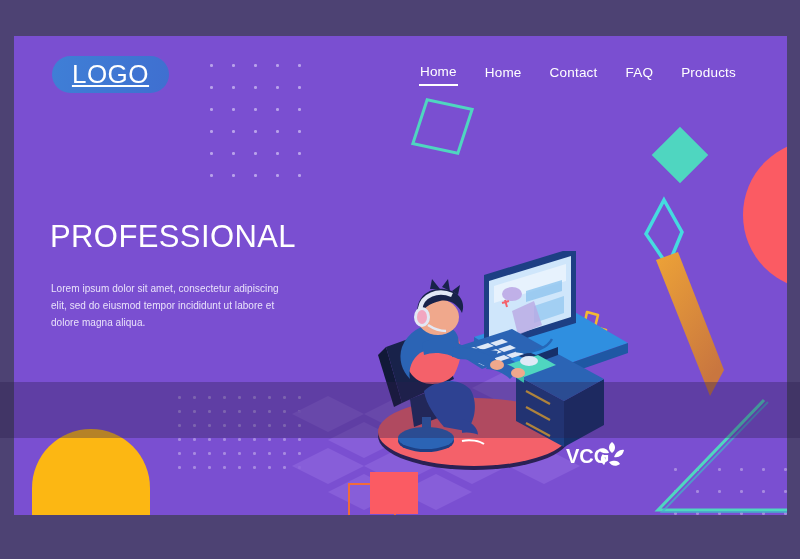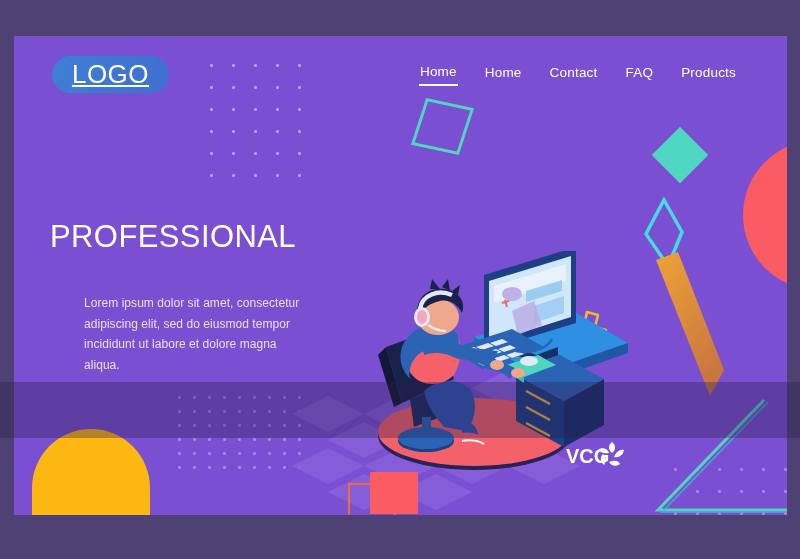--- a/index.html
+++ b/index.html
@@ -36,22 +36,22 @@
   .nav-item.active{border-bottom:2px solid #ffffff;}
 
   
   .headline{
     position:absolute;left:36px;top:160px;width:360px;
     color:#ffffff;font-size:31px;line-height:1.28;
     font-weight:400;letter-spacing:.4px;
   }
   .headline span{display:block;}
   .sub{
-    position:absolute;left:37px;top:245px;width:230px;
-    color:#e9e2fb;font-size:12px;line-height:1.72;letter-spacing:.05px;margin-left:33px;
+    position:absolute;left:37px;top:234px;width:230px;
+    color:#e9e2fb;font-size:10px;line-height:1.72;letter-spacing:.05px;
   }
   .cta{
     position:absolute;left:36px;top:290px;width:152px;height:38px;
     border-radius:19px;background:#fb5b63;
     color:#ffffff;font-size:12.5px;letter-spacing:1px;
     display:flex;align-items:center;justify-content:center;
     border:none;cursor:pointer;
   }
 
   

